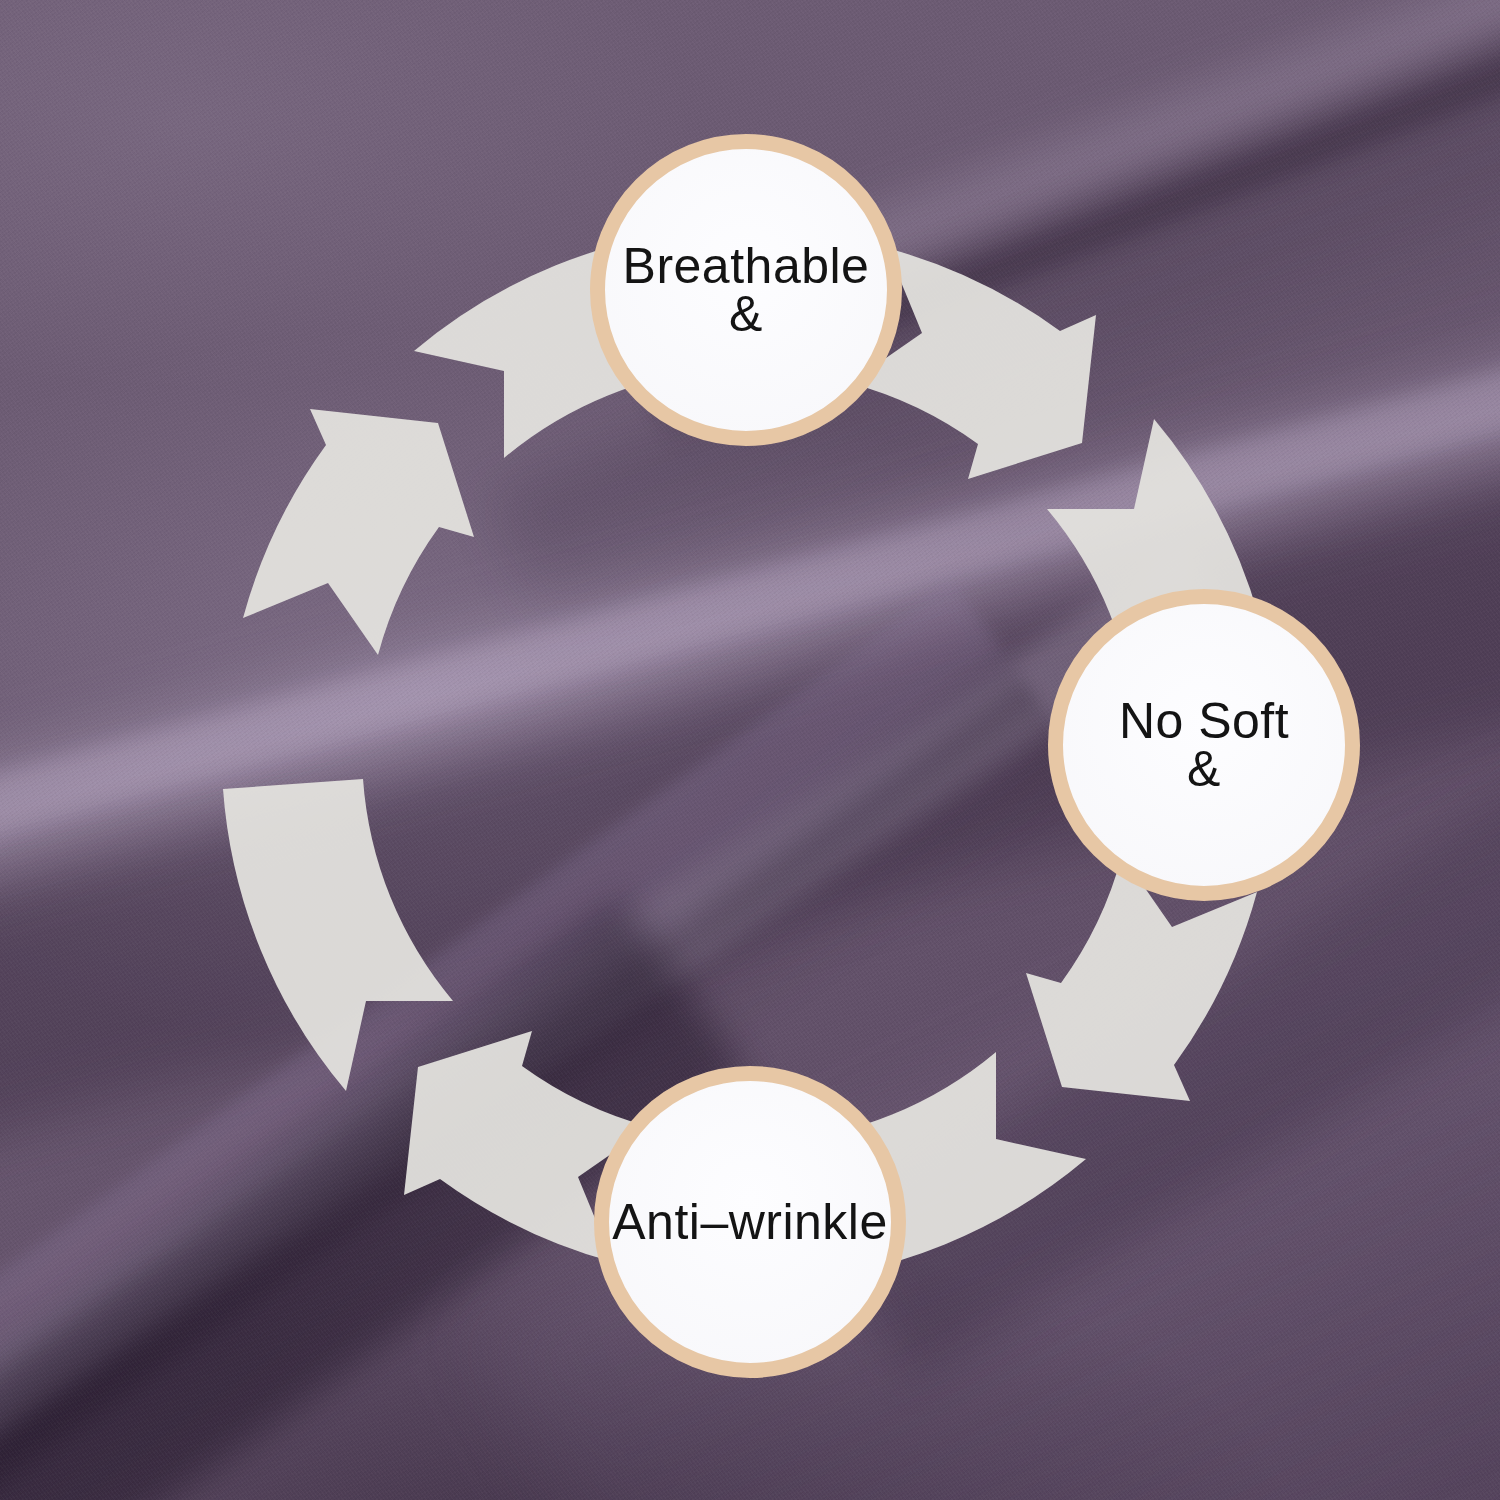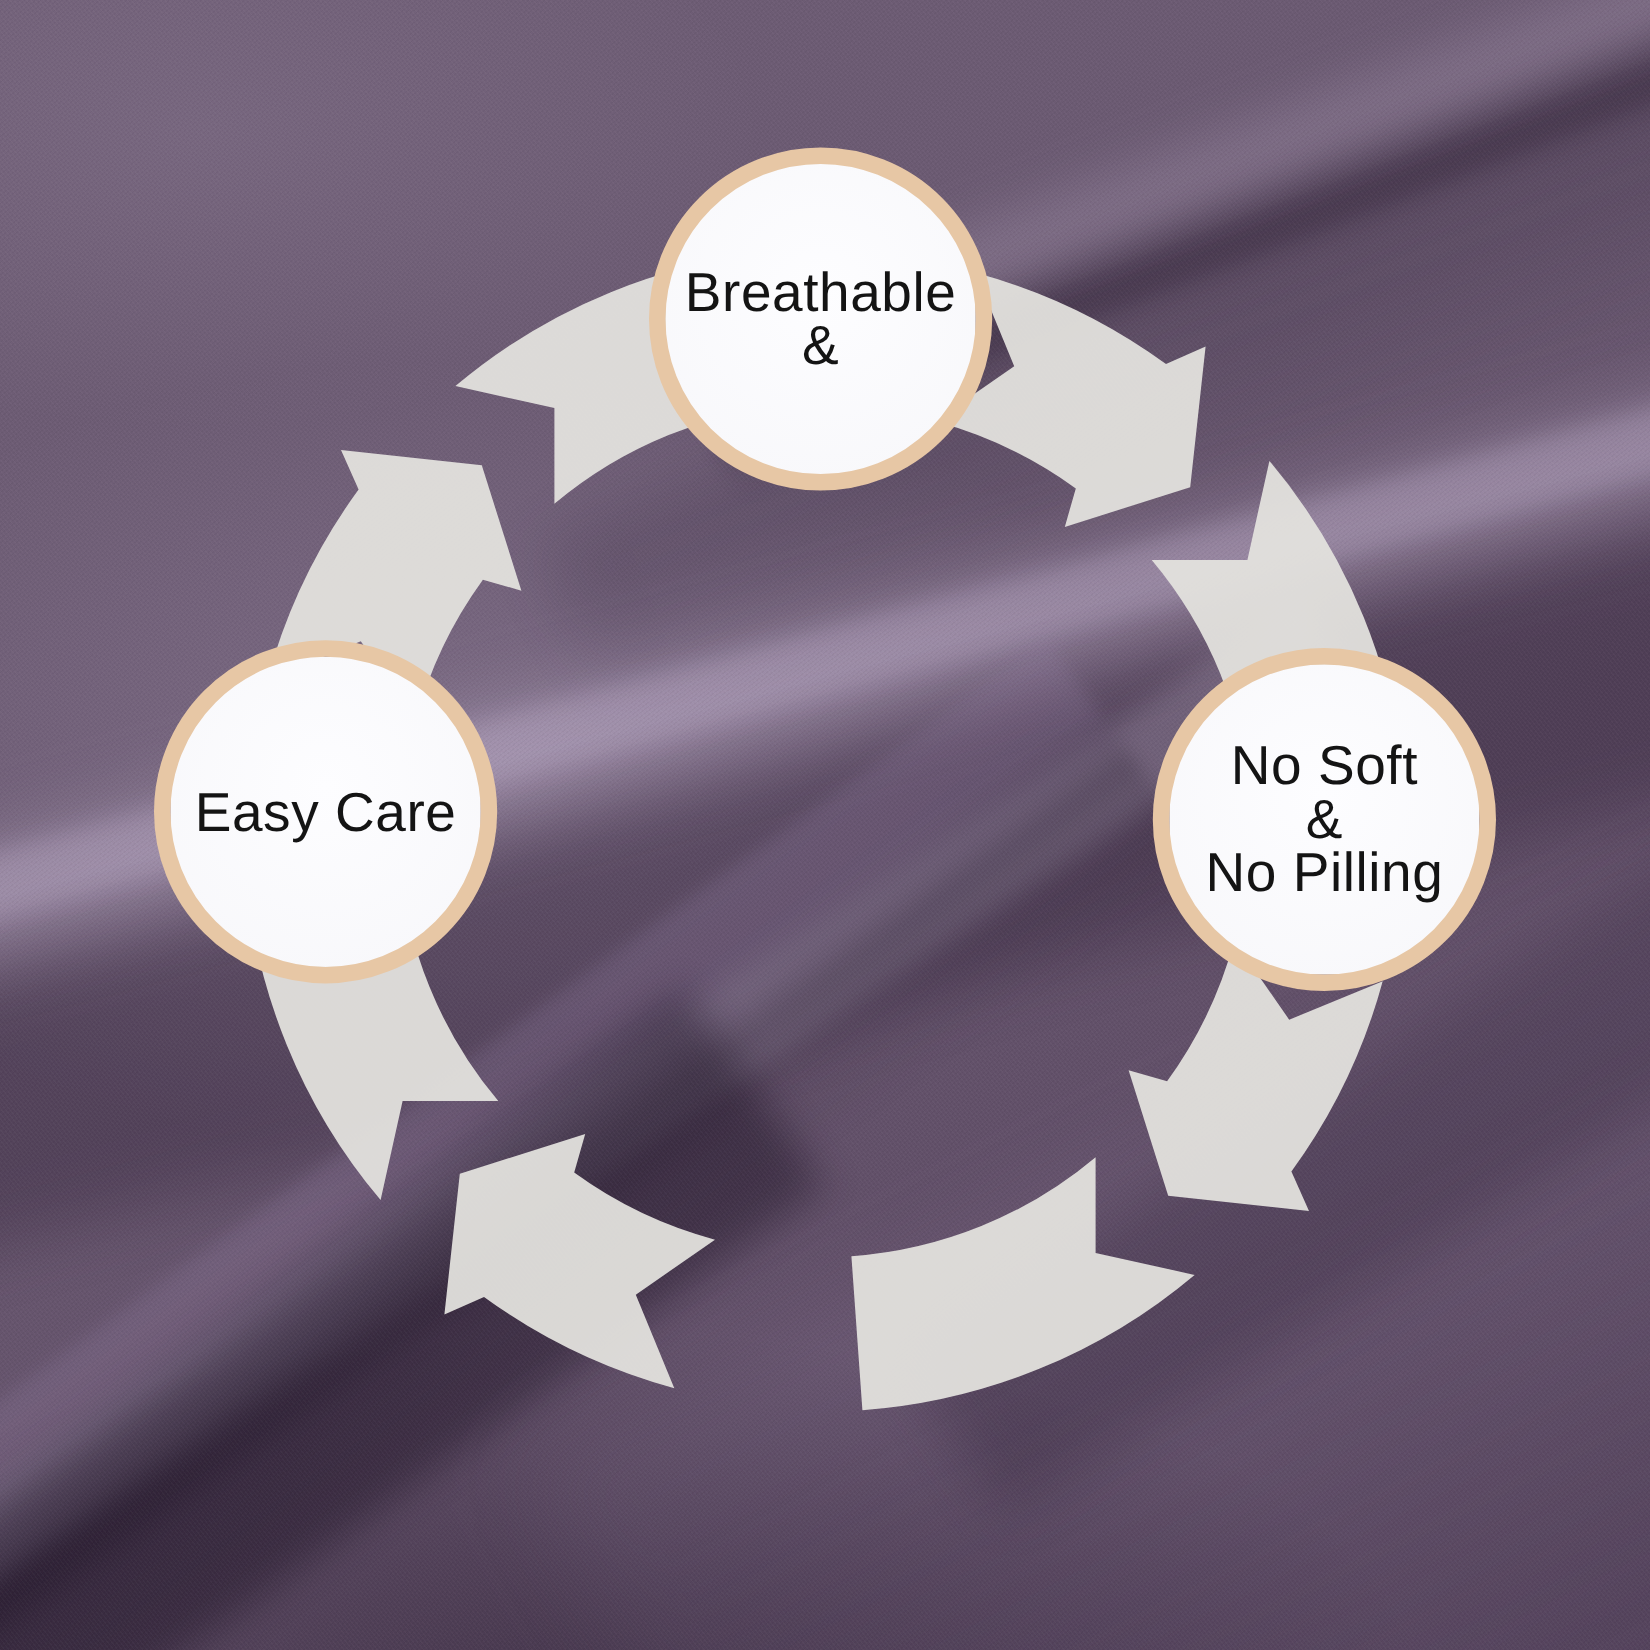--- a/index.html
+++ b/index.html
@@ -102,24 +102,23 @@
     <div class="feature-label">
       <span>Breathable</span>
       <span>&amp;</span>
     </div>
   </div>
 
   <div class="feature f-right">
     <div class="feature-label">
       <span>No Soft</span>
       <span>&amp;</span>
-      <span>No Pilling</span>
+    </div>
+  </div>
+
+  <div class="feature f-bottom">
+    <div class="feature-label">
+      <span>Anti–wrinkle</span>
     </div>
   </div>
 
 
-  <div class="feature f-left">
-    <div class="feature-label">
-      <span>Easy Care</span>
-    </div>
-  </div>
-
 </div>
 
 </body></html>

